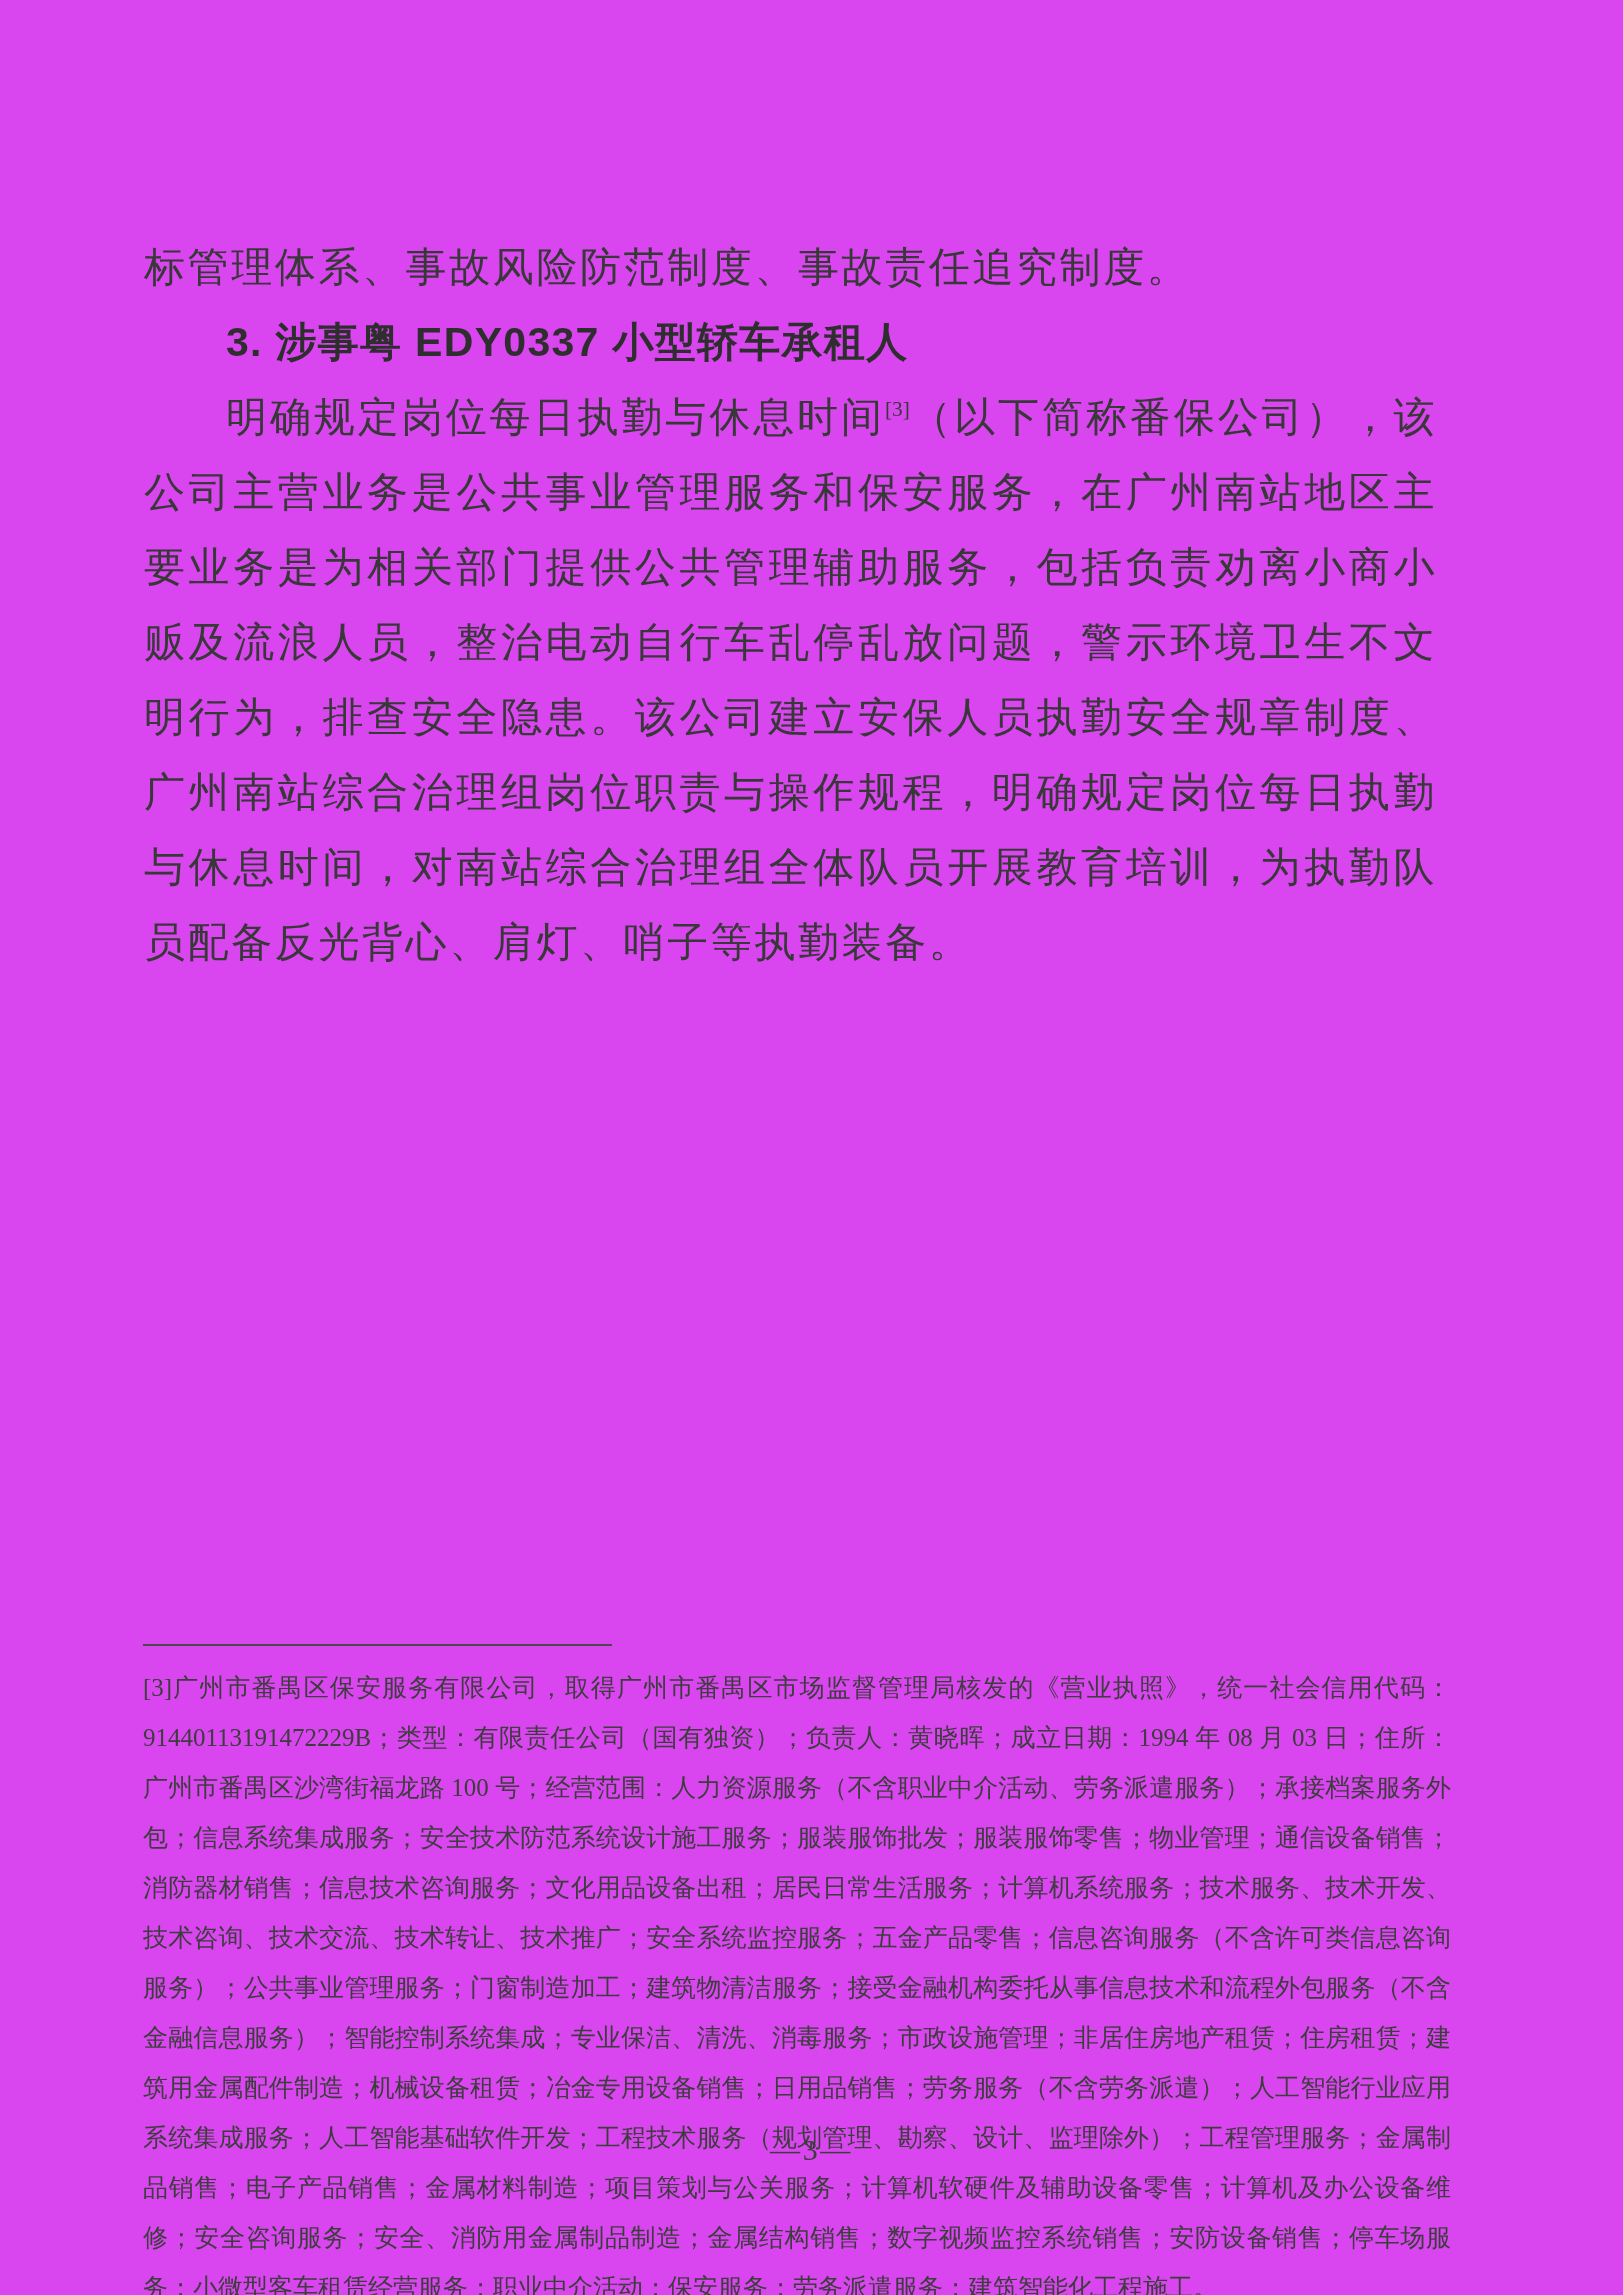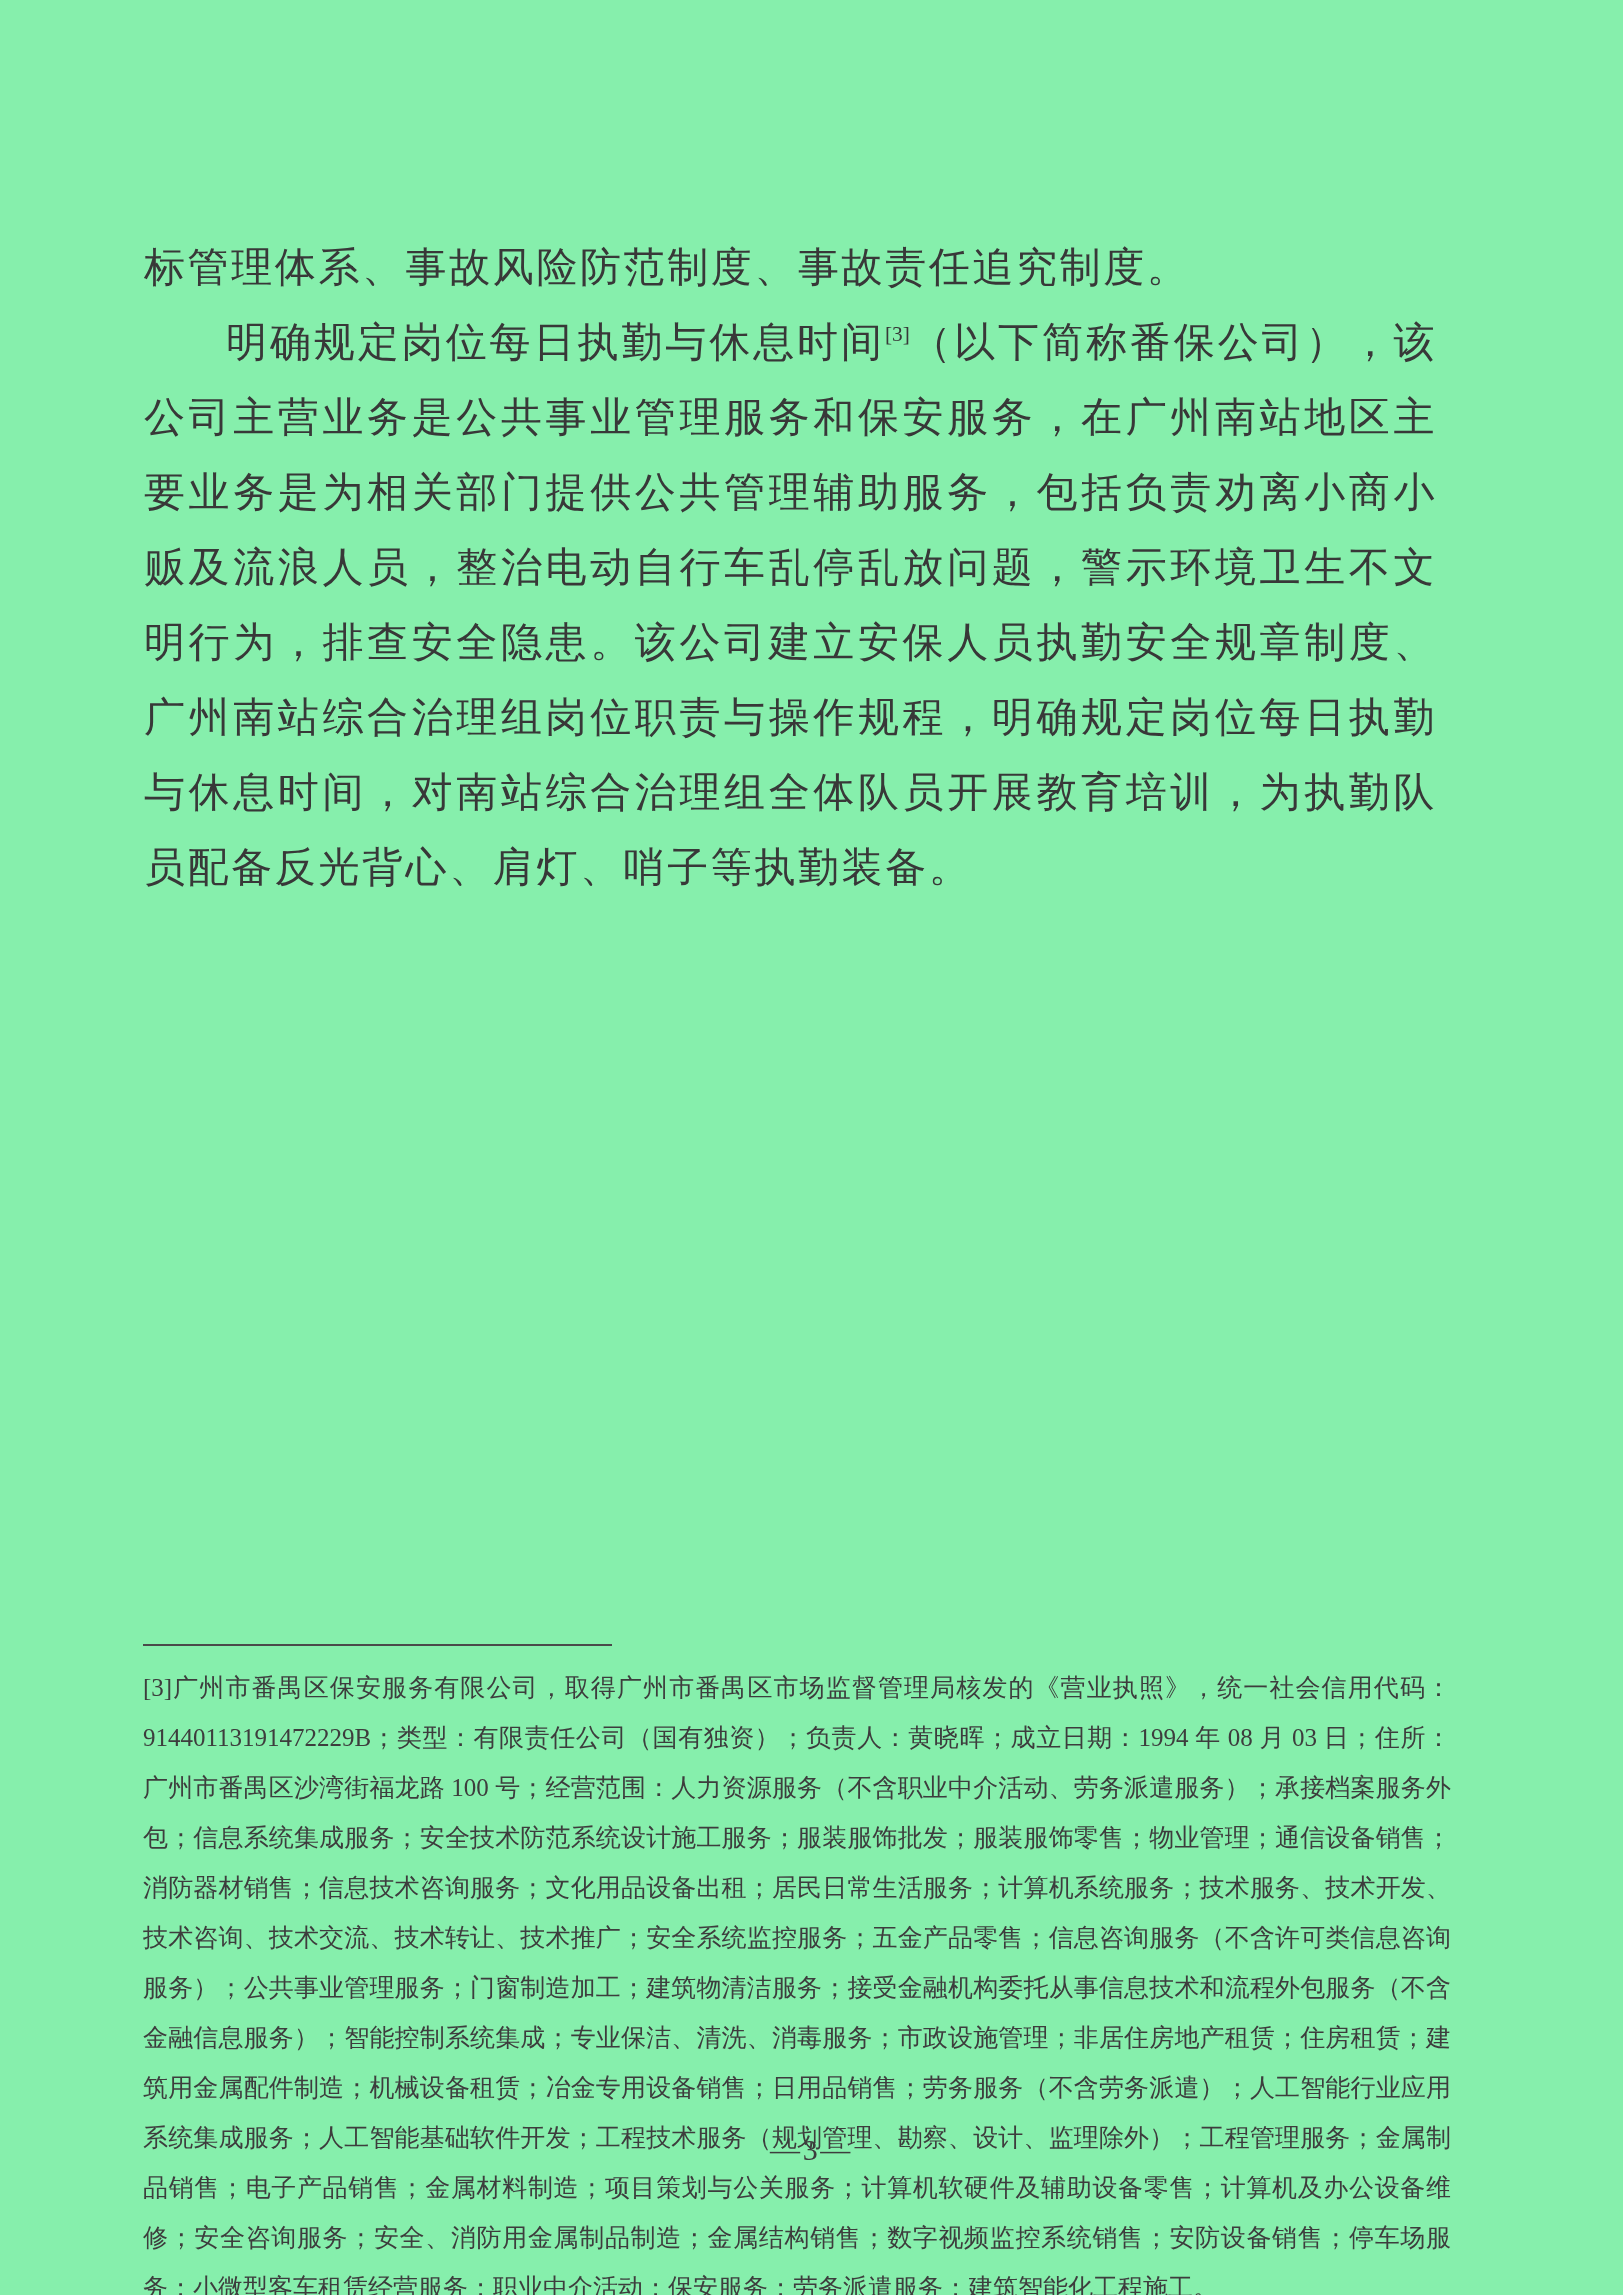--- a/index.html
+++ b/index.html
@@ -1,21 +1,21 @@
 <!DOCTYPE html>
 <html lang="zh" style="font-size:10.5px"><head>
 <meta charset="utf-8">
 <style>
   html, body { margin: 0; padding: 0; background: #9a9a9a; }
   .page {
     position: relative;
     width: 1623px;
     height: 2295px;
     margin: 0 auto;
-    background: #86efac;
+    background: #d946ef;
     font-family: "Liberation Serif", "DejaVu Serif", serif;
     color: #383838;
     overflow: hidden;
   }
   
   .content {
     position: absolute;
     left: 144px;
     top: 230px;
     width: 1293px;
@@ -71,20 +71,21 @@
   }
 </style>
 </head>
 <body>
 
 <div class="page">
 
   <div class="content">
     <p class="continuation">标管理体系、事故风险防范制度、事故责任追究制度。</p>
 
+    <p class="heading">3. 涉事粤 EDY0337 小型轿车承租人</p>
 
 
 
     <p><span>明确规定岗位每日执勤与休息时间</span><span class="footnote-ref">[3]</span><span>（以下简称番保公司），该公司主营业务是公共事业管理服务和保安服务，在广州南站地区主要业务是为相关部门提供公共管理辅助服务，包括负责劝离小商小贩及流浪人员，整治电动自行车乱停乱放问题，警示环境卫生不文明行为，排查安全隐患。该公司建立安保人员执勤安全规章制度、广州南站综合治理组岗位职责与操作规程，明确规定岗位每日执勤与休息时间，对南站综合治理组全体队员开展教育培训，为执勤队员配备反光背心、肩灯、哨子等执勤装备。</span></p>
   </div>
 
   <div class="footnote">
     <div class="footnote-rule"></div>
     <p>[3]广州市番禺区保安服务有限公司，取得广州市番禺区市场监督管理局核发的《营业执照》，统一社会信用代码：91440113191472229B；类型：有限责任公司（国有独资）；负责人：黄晓晖；成立日期：1994 年 08 月 03 日；住所：广州市番禺区沙湾街福龙路 100 号；经营范围：人力资源服务（不含职业中介活动、劳务派遣服务）；承接档案服务外包；信息系统集成服务；安全技术防范系统设计施工服务；服装服饰批发；服装服饰零售；物业管理；通信设备销售；消防器材销售；信息技术咨询服务；文化用品设备出租；居民日常生活服务；计算机系统服务；技术服务、技术开发、技术咨询、技术交流、技术转让、技术推广；安全系统监控服务；五金产品零售；信息咨询服务（不含许可类信息咨询服务）；公共事业管理服务；门窗制造加工；建筑物清洁服务；接受金融机构委托从事信息技术和流程外包服务（不含金融信息服务）；智能控制系统集成；专业保洁、清洗、消毒服务；市政设施管理；非居住房地产租赁；住房租赁；建筑用金属配件制造；机械设备租赁；冶金专用设备销售；日用品销售；劳务服务（不含劳务派遣）；人工智能行业应用系统集成服务；人工智能基础软件开发；工程技术服务（规划管理、勘察、设计、监理除外）；工程管理服务；金属制品销售；电子产品销售；金属材料制造；项目策划与公关服务；计算机软硬件及辅助设备零售；计算机及办公设备维修；安全咨询服务；安全、消防用金属制品制造；金属结构销售；数字视频监控系统销售；安防设备销售；停车场服务；小微型客车租赁经营服务；职业中介活动；保安服务；劳务派遣服务；建筑智能化工程施工。</p>
   </div>

